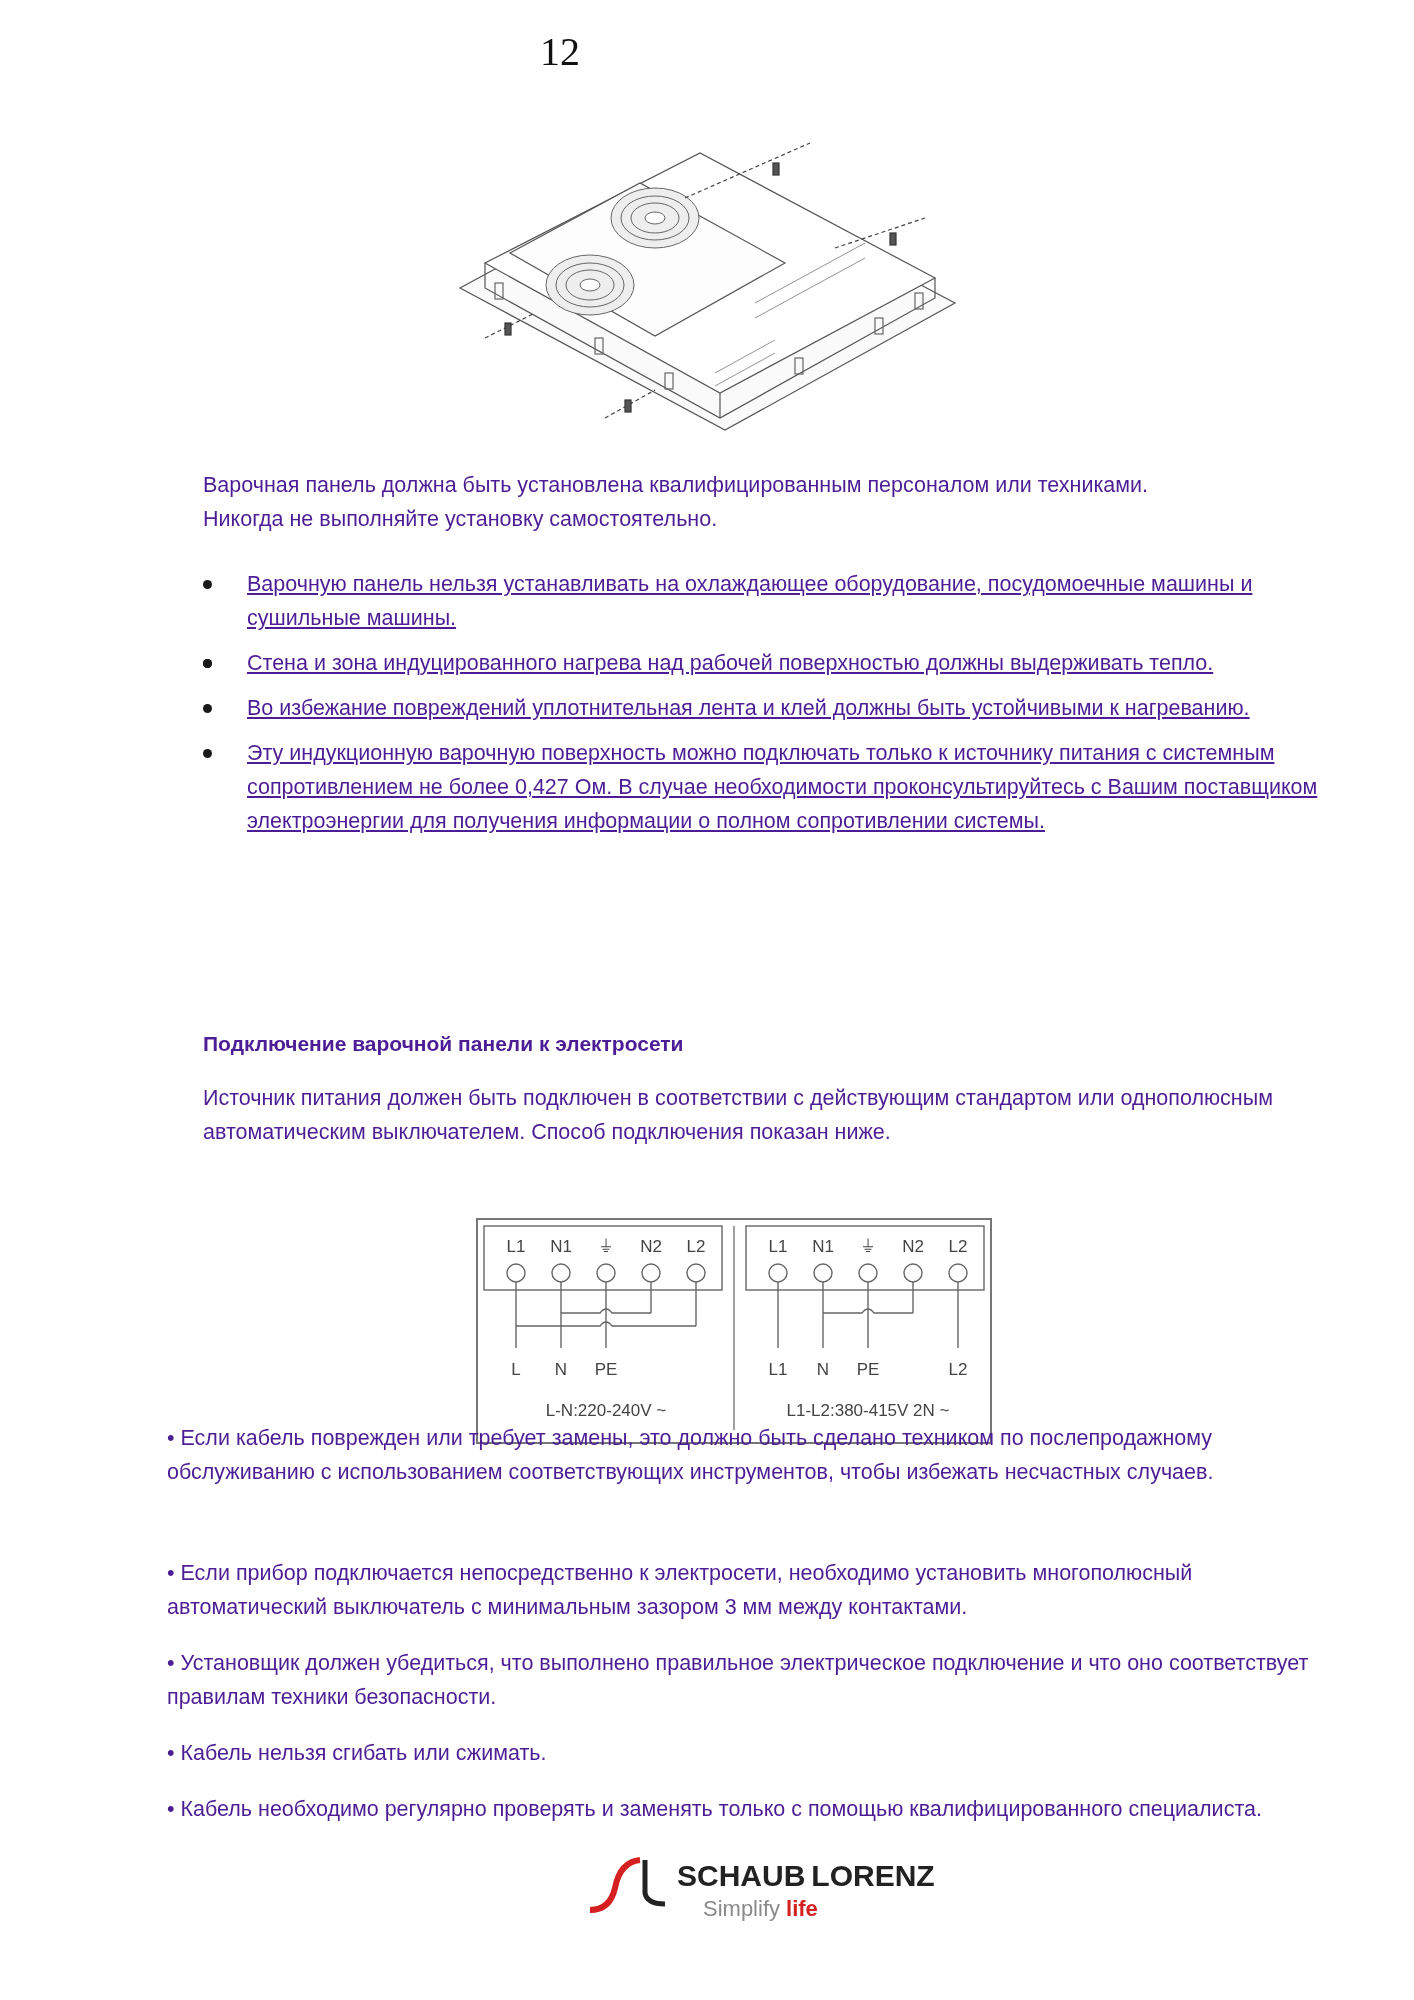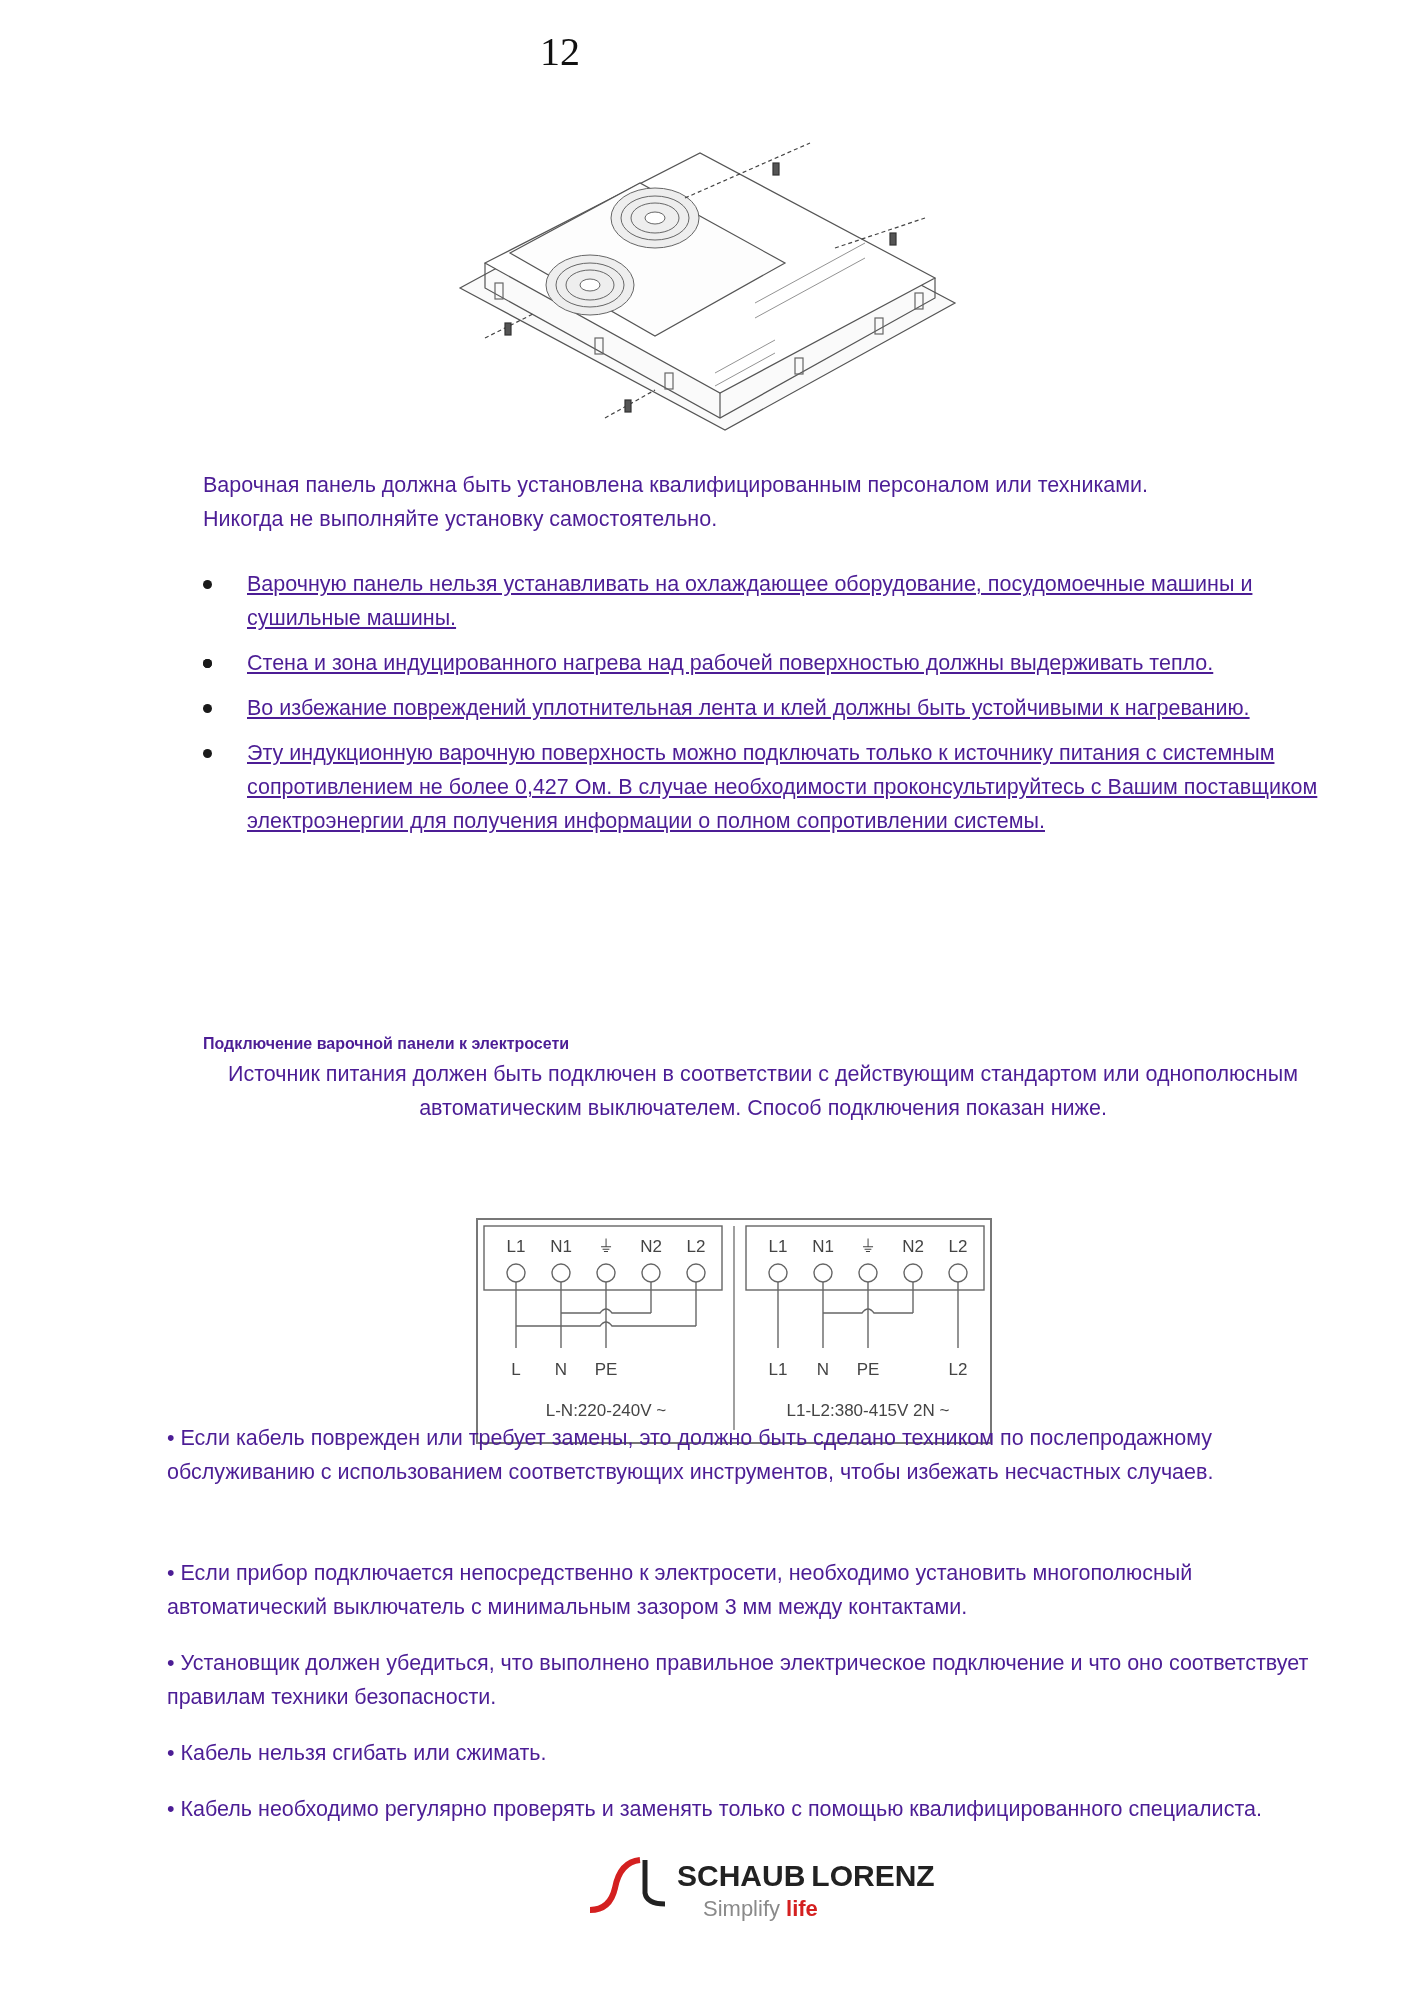--- a/index.html
+++ b/index.html
@@ -6,22 +6,22 @@
   body { width: 1414px; height: 2000px; position: relative; overflow: hidden;
          font-family: "Liberation Sans", "DejaVu Sans", sans-serif; color: #1a1a1a; }
   .abs { position: absolute; }
   .page-number { left: 0; width: 1120px; top: 28px; text-align: center; font-size: 40px; color: #111; font-family: Liberation Serif, serif; }
   .figure-hob { left: 455px; top: 128px; width: 520px; height: 312px; }
   .text { font-size: 21.5px; line-height: 34px; color: #4c1d95; }
   .intro { left: 203px; top: 468px; width: 1120px; }
   .bullets { left: 203px; top: 556px; width: 1130px; margin: 0; padding: 0; list-style: none; }
   .bullets li { position: relative; padding-left: 44px; margin: 11px 0 1px 0; text-decoration: underline; }
   .bullets li .dot { position: absolute; left: 0; top: 13px; width: 9px; height: 9px; border-radius: 50%; background: #1a1a1a; }
-  .heading { left: 203px; top: 1027px; font-weight: bold; font-size: 16px; }
-  .para2 { left: 203px; top: 1057px; width: 1120px; text-align: center; }
+  .heading { left: 203px; top: 1027px; font-weight: bold; font-size: 21px; }
+  .para2 { left: 203px; top: 1081px; width: 1120px; }
   .wiring { left: 432px; top: 1218px; width: 516px; height: 194px; margin-left: 44px; }
   .lower { left: 167px; width: 1170px; }
   .logo { left: 585px; top: 1848px; width: 360px; height: 80px; }
 </style>
 </head>
 <body>
 
 <div class="abs page-number">12</div>
 
 <div class="abs figure-hob">

